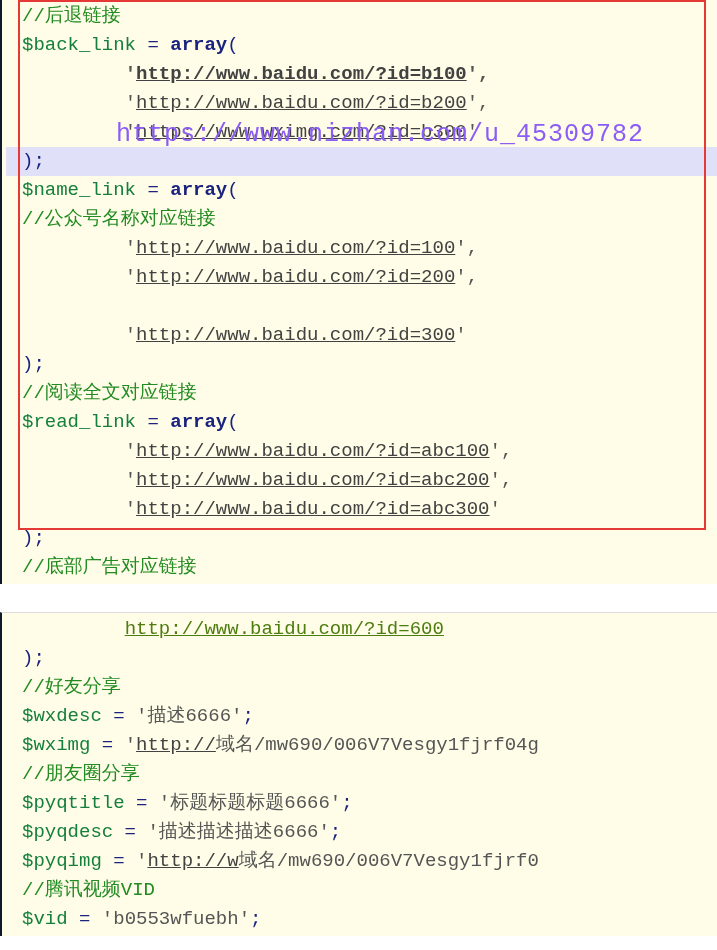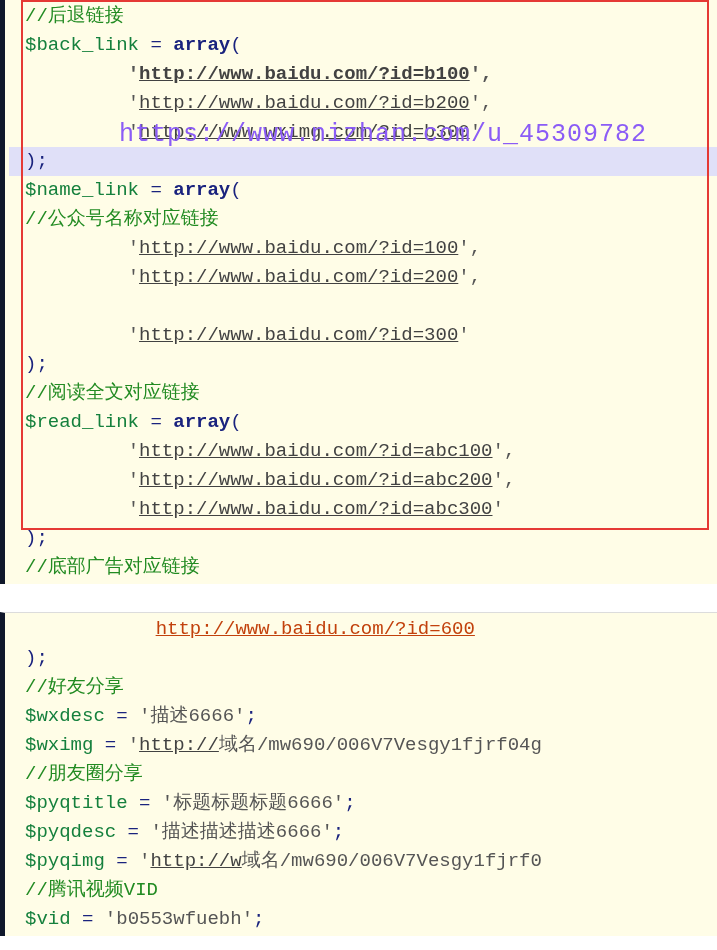--- a/index.html
+++ b/index.html
@@ -4,21 +4,21 @@
   <style>
     * { margin: 0; padding: 0; box-sizing: border-box; }
     body {
       font-family: Consolas, 'Courier New', monospace;
       font-size: 19px;
       background: #ffffff;
       width: 717px;
     }
     .code-block {
       background: #fffde7;
-      border-left: 5px solid #0f172a;
+      border-left: 2px solid #0f172a;
       padding: 2px 0 2px 4px;
       position: relative;
     }
     .code-block.second {
       margin-top: 28px;
       border-top: 1px solid #dcdcdc;
     }
     .red-box {
       position: absolute;
       border: 2px solid #e53935;
@@ -76,21 +76,21 @@
       <div class="line" style="position: relative;"><span>         </span><span class="string">'</span><span class="url">http://www.baidu.com/?id=abc100</span><span class="string">',</span></div>
       <div class="line" style="position: relative; font-family: Liberation Mono, monospace;"><span>         </span><span class="string">'</span><span class="url">http://www.baidu.com/?id=abc200</span><span class="string">',</span></div>
       <div class="line" style="position: relative;"><span>         </span><span class="string">'</span><span class="url">http://www.baidu.com/?id=abc300</span><span class="string">'</span></div>
       <div class="line"><span class="punct">);</span></div>
       <div class="line"><span class="comment">//底部广告对应链接</span></div>
     </div>
 </div>
 
 <div class="code-block second">
   <div id="block2-lines">
-      <div class="line"><span>         </span><span class="url" style="color: #c2410c; margin-left: 28px;">http://www.baidu.com/?id=600</span></div>
+      <div class="line"><span>         </span><span class="url" style="color: #4d7c0f;">http://www.baidu.com/?id=600</span></div>
       <div class="line"><span class="punct">);</span></div>
       <div class="line"><span class="comment">//好友分享</span></div>
       <div class="line"><span class="var">$wxdesc</span><span class="punct"> = </span><span class="string">'描述6666'</span><span class="punct">;</span></div>
       <div class="line"><span class="var">$wximg</span><span class="punct"> = </span><span class="string">'</span><span class="url">http://</span><span class="string">域名/mw690/006V7Vesgy1fjrf04g</span></div>
       <div class="line"><span class="comment">//朋友圈分享</span></div>
       <div class="line"><span class="var">$pyqtitle</span><span class="punct"> = </span><span class="string">'标题标题标题6666'</span><span class="punct">;</span></div>
       <div class="line"><span class="var">$pyqdesc</span><span class="punct"> = </span><span class="string">'描述描述描述6666'</span><span class="punct">;</span></div>
       <div class="line"><span class="var">$pyqimg</span><span class="punct"> = </span><span class="string">'</span><span class="url">http://w</span><span class="string">域名/mw690/006V7Vesgy1fjrf0</span></div>
       <div class="line"><span class="comment">//腾讯视频VID</span></div>
       <div class="line"><span class="var">$vid</span><span class="punct"> = </span><span class="string">'b0553wfuebh'</span><span class="punct">;</span></div>

